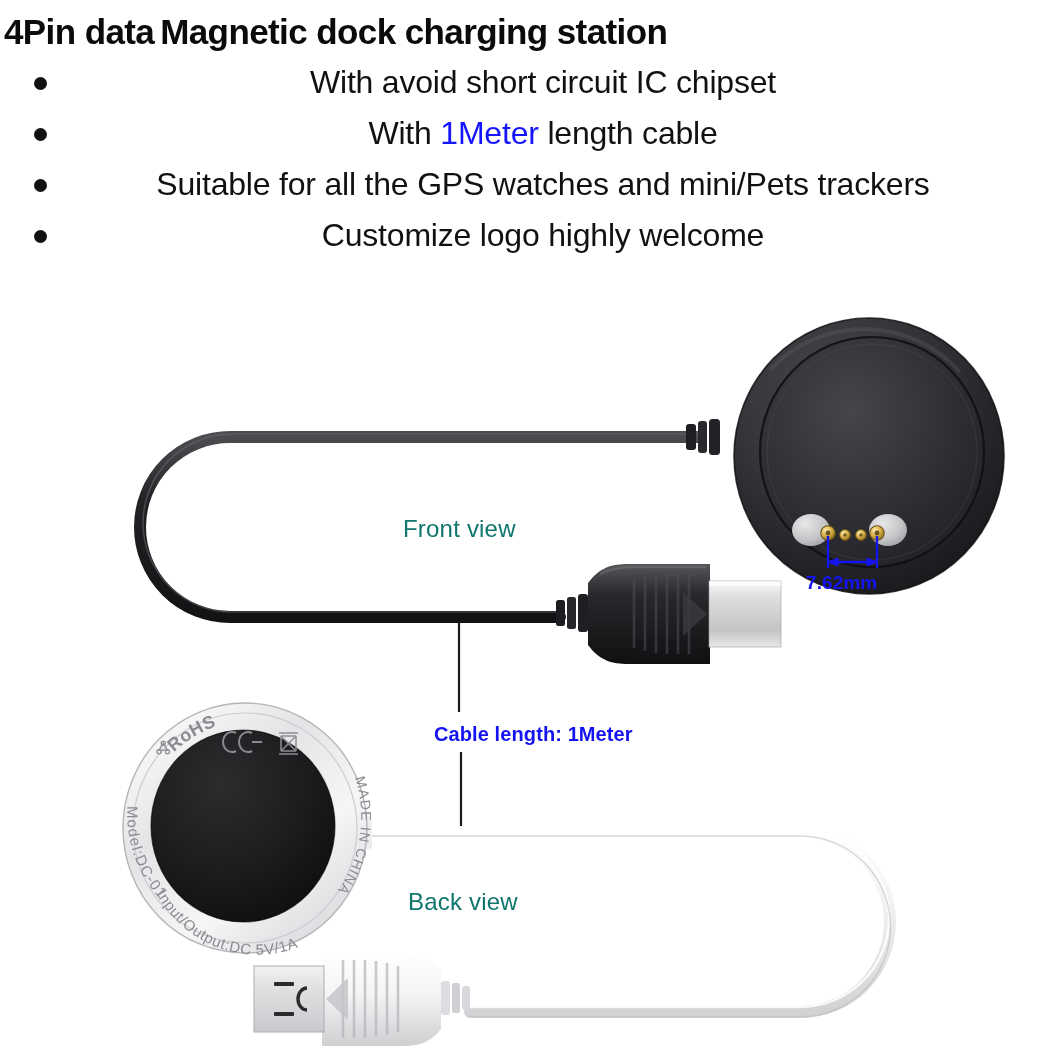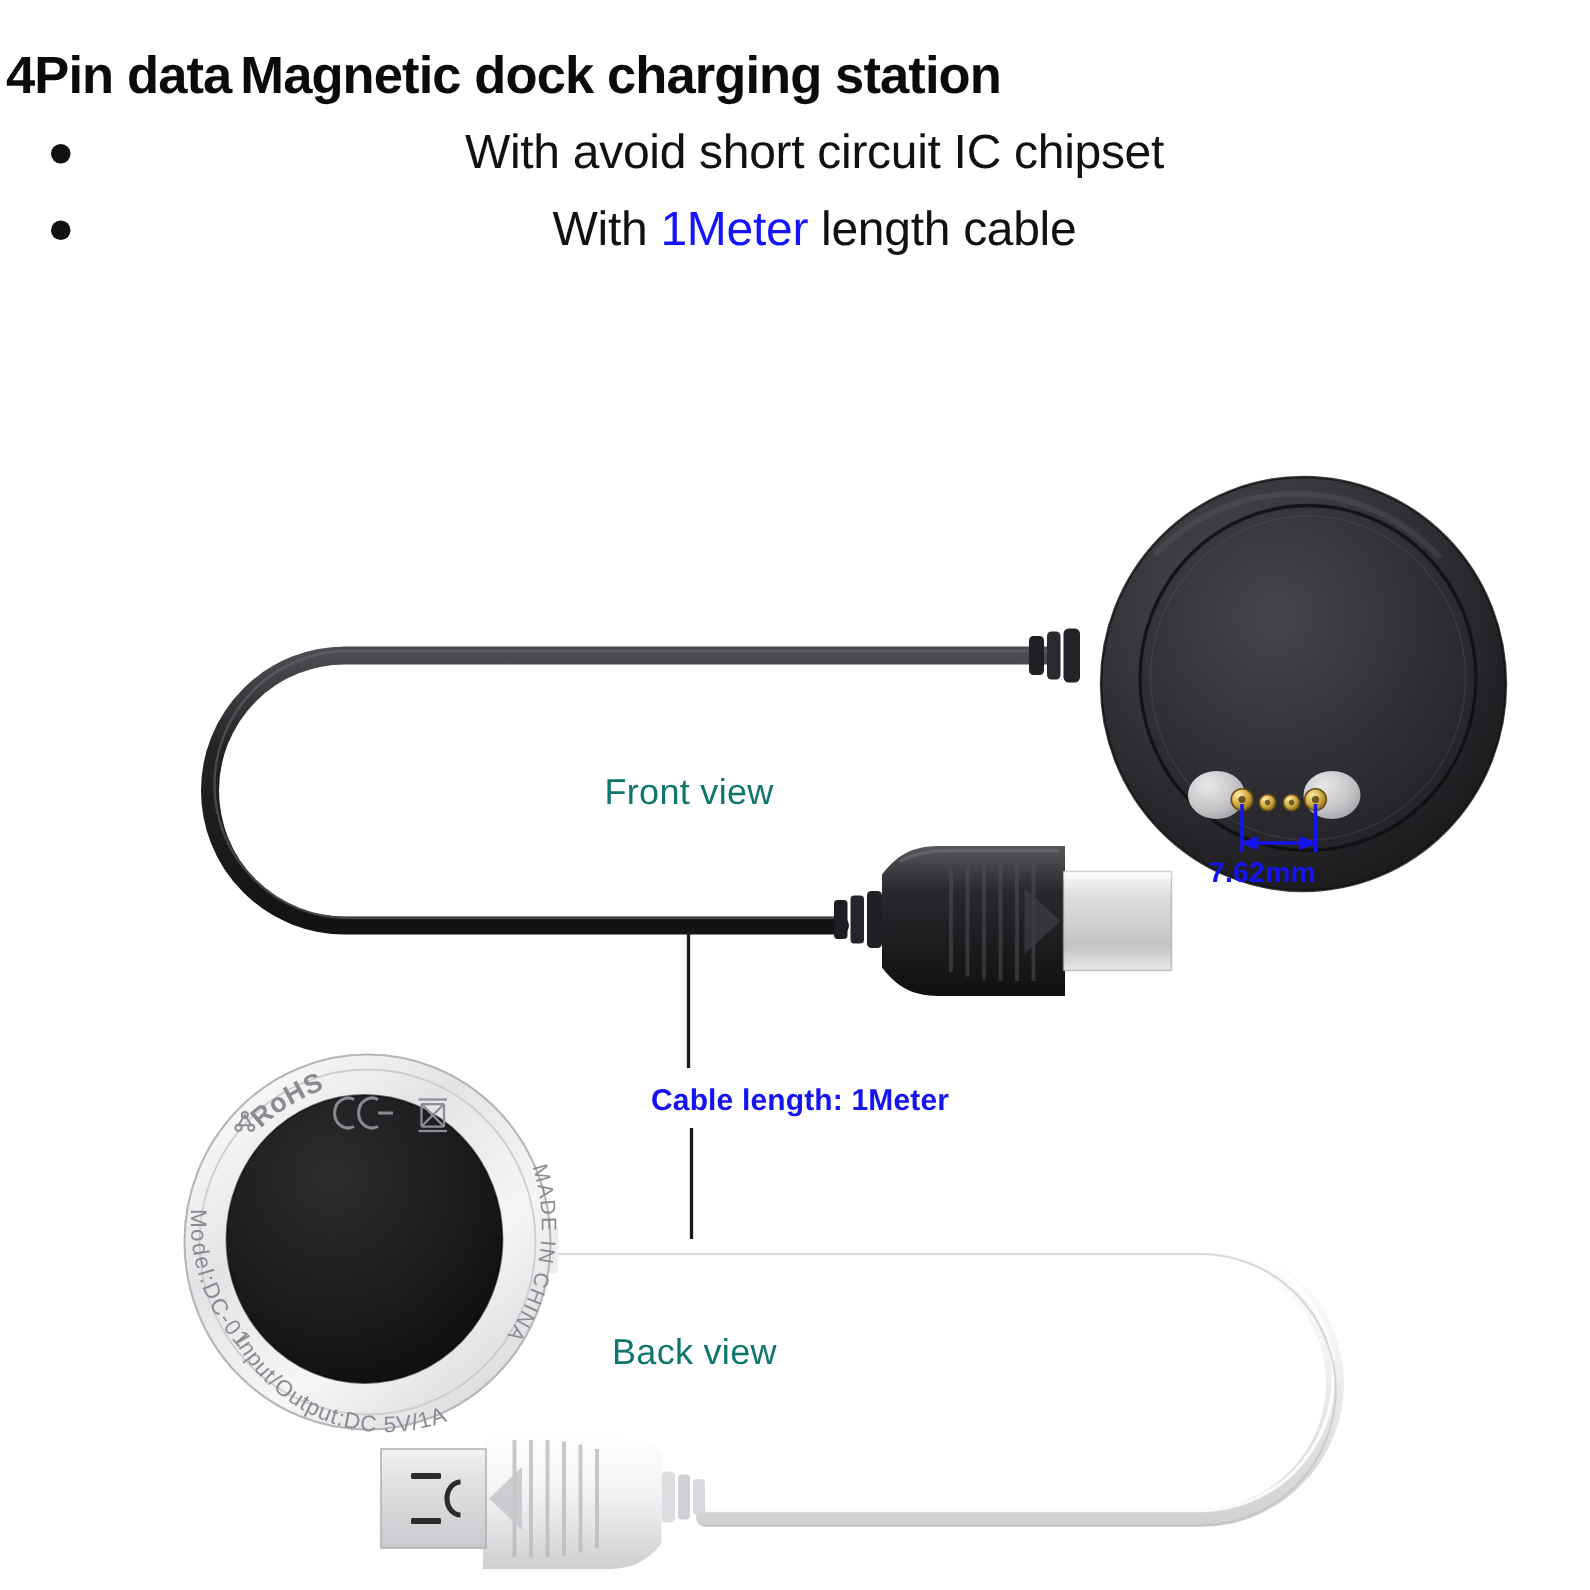--- a/index.html
+++ b/index.html
@@ -15,21 +15,20 @@
     overflow: hidden;
     font-family: "Liberation Sans", "DejaVu Sans", sans-serif;
   }
 
   
   .text-block {
     position: absolute;
     left: 0;
     top: 0;
     width: 1020px;
-    margin-top: 19px;
   }
   .headline {
     margin: 0;
     padding: 14px 0 0 4px;
     font-family: "Liberation Sans Narrow", "Liberation Sans", "DejaVu Sans", sans-serif;
     font-size: 35px;
     font-weight: bold;
     letter-spacing: -0.6px;
     color: #0b0b0b;
     white-space: nowrap;
@@ -106,20 +105,28 @@
     <div class="headline"><span>4Pin data</span><span class="h-seg2">Magnetic dock charging station</span></div>
 
     <ul class="bullets">
       <li>
         <span class="dot"></span>
         <span>With avoid short circuit IC chipset</span>
       </li>
       <li>
         <span class="dot"></span>
         <span>With </span><span class="hl-blue">1Meter</span><span> length cable</span>
+      </li>
+      <li>
+        <span class="dot"></span>
+        <span>Suitable for all the GPS watches and mini/Pets trackers</span>
+      </li>
+      <li>
+        <span class="dot"></span>
+        <span>Customize logo highly welcome</span>
       </li>
     </ul>
   </div>
 
   <div class="figure">
     <svg width="1060" height="1060" viewBox="0 0 1060 1060" xmlns="http://www.w3.org/2000/svg">
       <defs>
 
         <radialGradient id="gDockBlack" cx="38%" cy="30%" r="78%">
           <stop offset="0%" stop-color="#4a4a4f"></stop>

